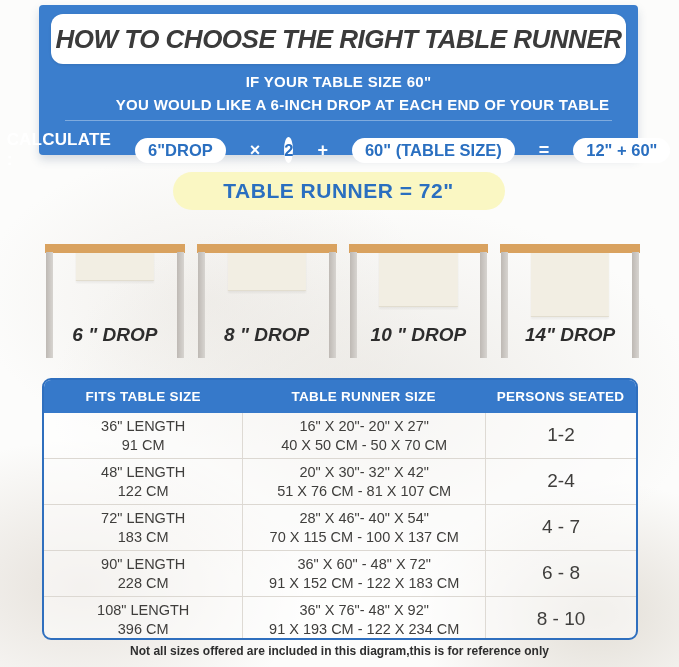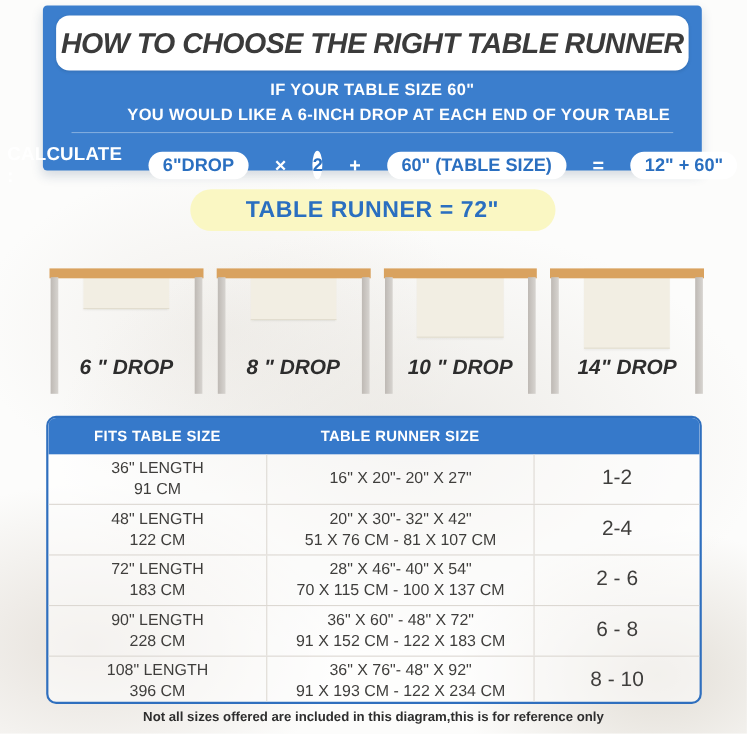--- a/index.html
+++ b/index.html
@@ -183,29 +183,31 @@
       <div class="leg right"></div>
       <p class="drop-label">14" DROP</p>
     </div>
 
   </section>
 
   <section class="size-table">
     <div class="st-header">
       <div class="hcell">FITS TABLE SIZE</div>
       <div class="hcell">TABLE RUNNER SIZE</div>
+      <div class="hcell">PERSONS SEATED</div>
     </div>
 
     <div class="st-row">
       <div class="cell">
         <span>36" LENGTH</span>
         <span>91 CM</span>
       </div>
       <div class="cell">
         <span>16" X 20"- 20" X 27"</span>
+        <span>40 X 50 CM - 50 X 70 CM</span>
       </div>
       <div class="cell">
         <span class="persons">1-2</span>
       </div>
     </div>
 
     <div class="st-row">
       <div class="cell">
         <span>48" LENGTH</span>
         <span>122 CM</span>
@@ -222,21 +224,21 @@
     <div class="st-row">
       <div class="cell">
         <span>72" LENGTH</span>
         <span>183 CM</span>
       </div>
       <div class="cell">
         <span>28" X 46"- 40" X 54"</span>
         <span>70 X 115 CM - 100 X 137 CM</span>
       </div>
       <div class="cell">
-        <span class="persons">2 - 6</span>
+        <span class="persons">4 - 7</span>
       </div>
     </div>
 
     <div class="st-row">
       <div class="cell">
         <span>90" LENGTH</span>
         <span>228 CM</span>
       </div>
       <div class="cell">
         <span>36" X 60" - 48" X 72"</span>

